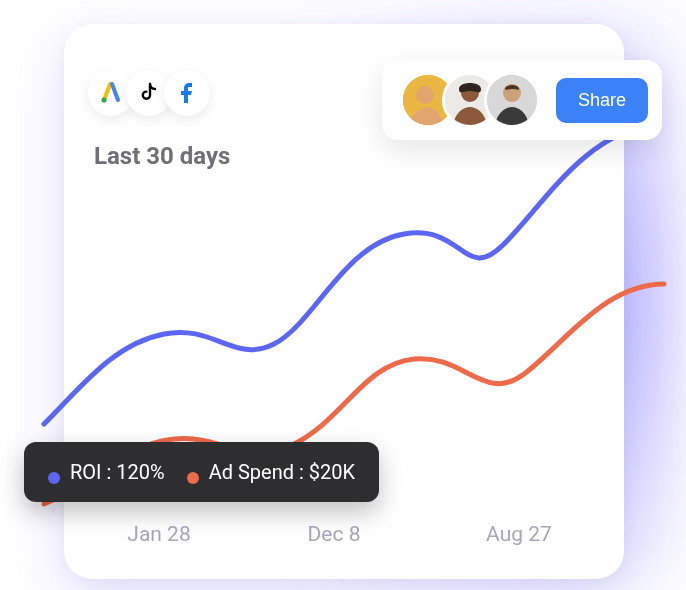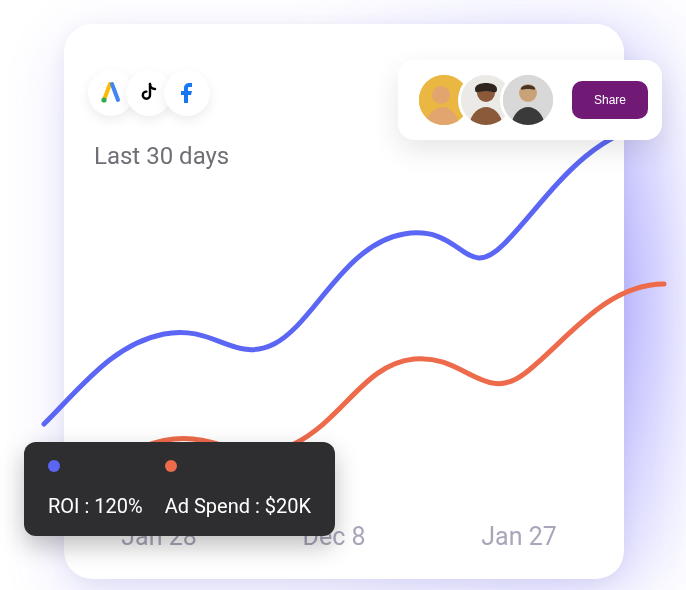--- a/index.html
+++ b/index.html
@@ -60,21 +60,21 @@
   }
   .icon-chip svg { width: 24px; height: 24px; }
 
   
   .subtitle {
     position: absolute;
     left: 30px;
     top: 118px;
     font-size: 24px;
     color: #6f6f76;
-    font-weight: 400;
+    font-weight: 700;
   }
 
   
   .share {
     position: absolute;
     right: -38px;
     top: 36px;
     background: #fff;
     border-radius: 16px;
     box-shadow: 0 10px 28px rgba(0,0,0,0.10);
@@ -95,23 +95,23 @@
     margin-right: -14px;
     background: #ccc;
     overflow: hidden;
     position: relative;
   }
   .avatar:last-child { margin-right: 0; }
   
   .avatar svg { width: 100%; height: 100%; display: block; }
 
   .share-btn {
-    background: #701a75;
+    background: #3b82f6;
     color: #fff;
-    font-size: 12px;
+    font-size: 18px;
     font-weight: 500;
     border: none;
     border-radius: 10px;
     padding: 12px 22px;
     cursor: pointer;
   }
 
   
   .chart {
     position: absolute;
@@ -125,21 +125,21 @@
   
   .xaxis {
     position: absolute;
     left: 0;
     top: 498px;
     width: 560px;
     height: 30px;
   }
   .xtick {
     position: absolute;
-    font-size: 25px;
+    font-size: 21px;
     color: #a9a6bb;
     transform: translateX(-50%);
     white-space: nowrap;
   }
 
   
   .legend {
     position: absolute;
     left: -40px;
     top: 418px;
@@ -149,24 +149,23 @@
     padding: 18px 24px;
     display: flex;
     align-items: center;
     gap: 22px;
     font-size: 20px;
     z-index: 6;
     box-shadow: 0 10px 24px rgba(0,0,0,0.25);
   }
   .legend-item {
     display: flex;
-    align-items: flex-start;
-    gap: 22px;
+    align-items: flex-end;
+    gap: 10px;
     white-space: nowrap;
-    flex-direction: column;
   }
   .dot {
     width: 12px;
     height: 12px;
     border-radius: 50%;
     display: inline-block;
   }
 </style>
 </head>
 <body>
@@ -240,21 +239,21 @@
                S 180 345, 230 320
                S 300 240, 350 235
                S 420 280, 460 250
                S 540 160, 600 160" fill="none" stroke="#ed6a4a" stroke-width="5" stroke-linecap="round"></path>
     </svg>
   </div>
 
   <div class="xaxis">
     <span class="xtick" style="left:95px">Jan 28</span>
     <span class="xtick" style="left:270px">Dec 8</span>
-    <span class="xtick" style="left:455px">Jan 27</span>
+    <span class="xtick" style="left:455px">Aug 27</span>
   </div>
 
   <div class="legend">
     <div class="legend-item">
       <span class="dot" style="background:#5b67f4"></span>
       <span>ROI : 120%</span>
     </div>
     <div class="legend-item">
       <span class="dot" style="background:#ed6a4a"></span>
       <span>Ad Spend : $20K</span>

